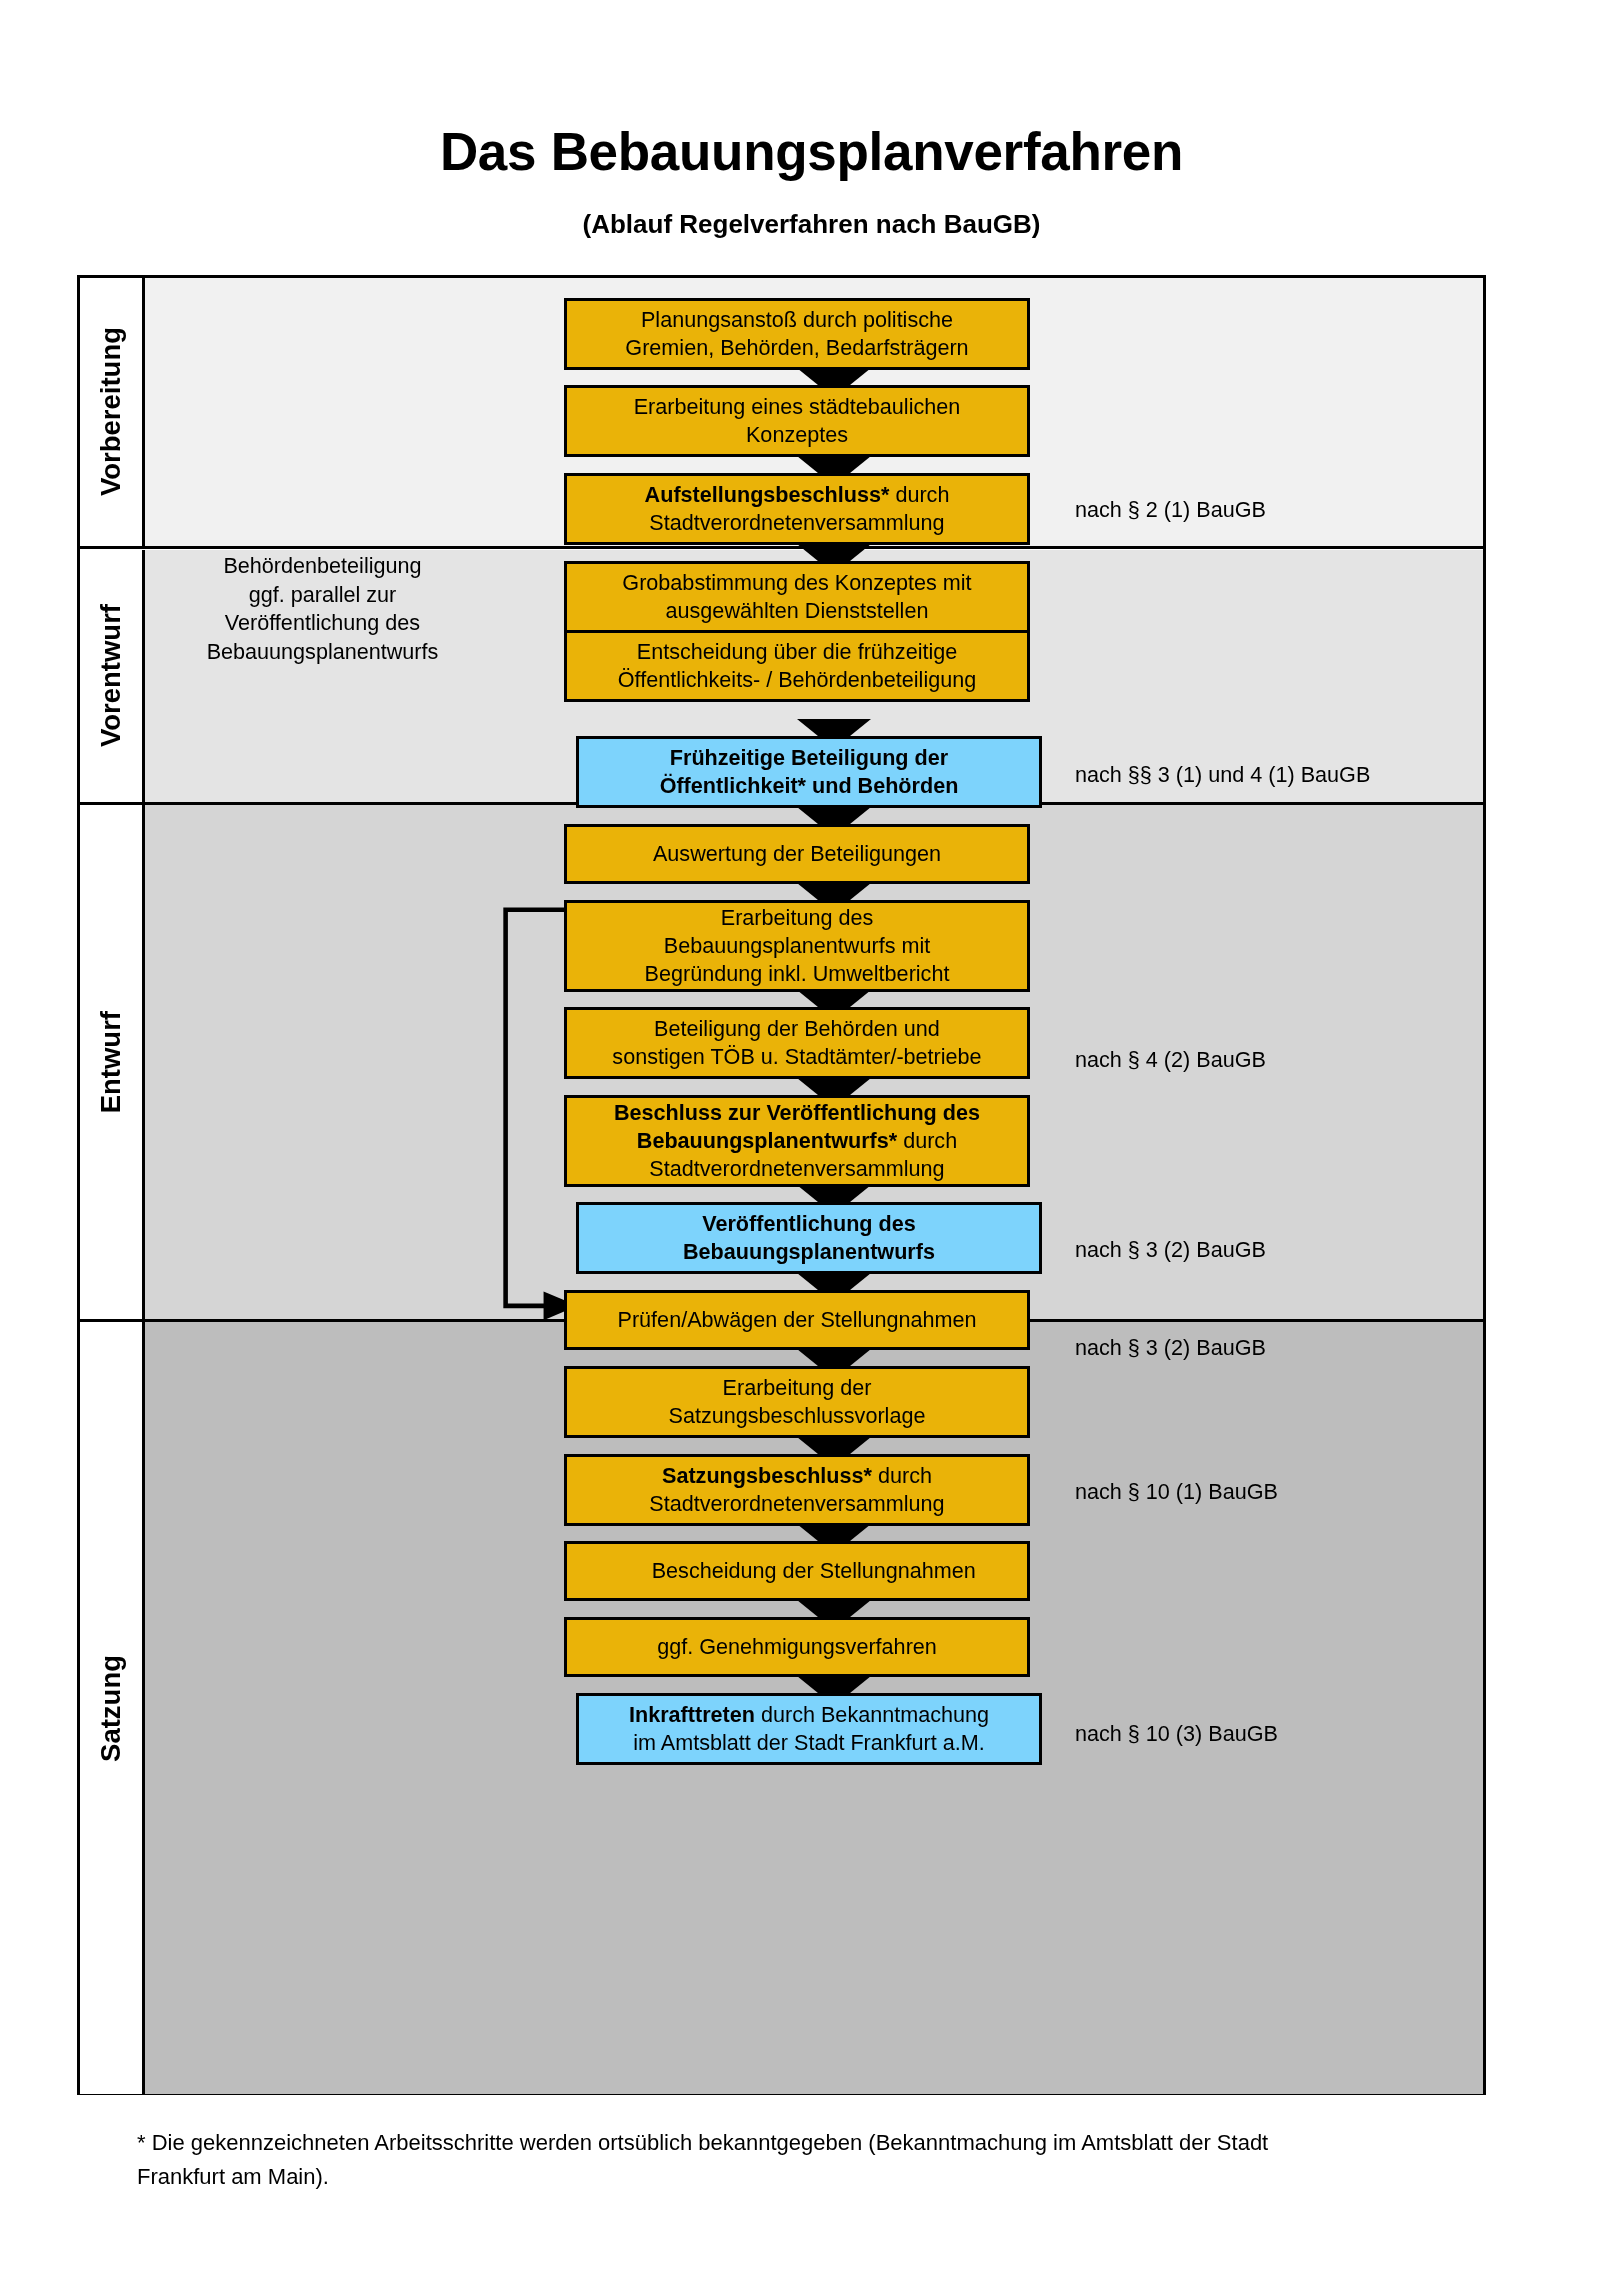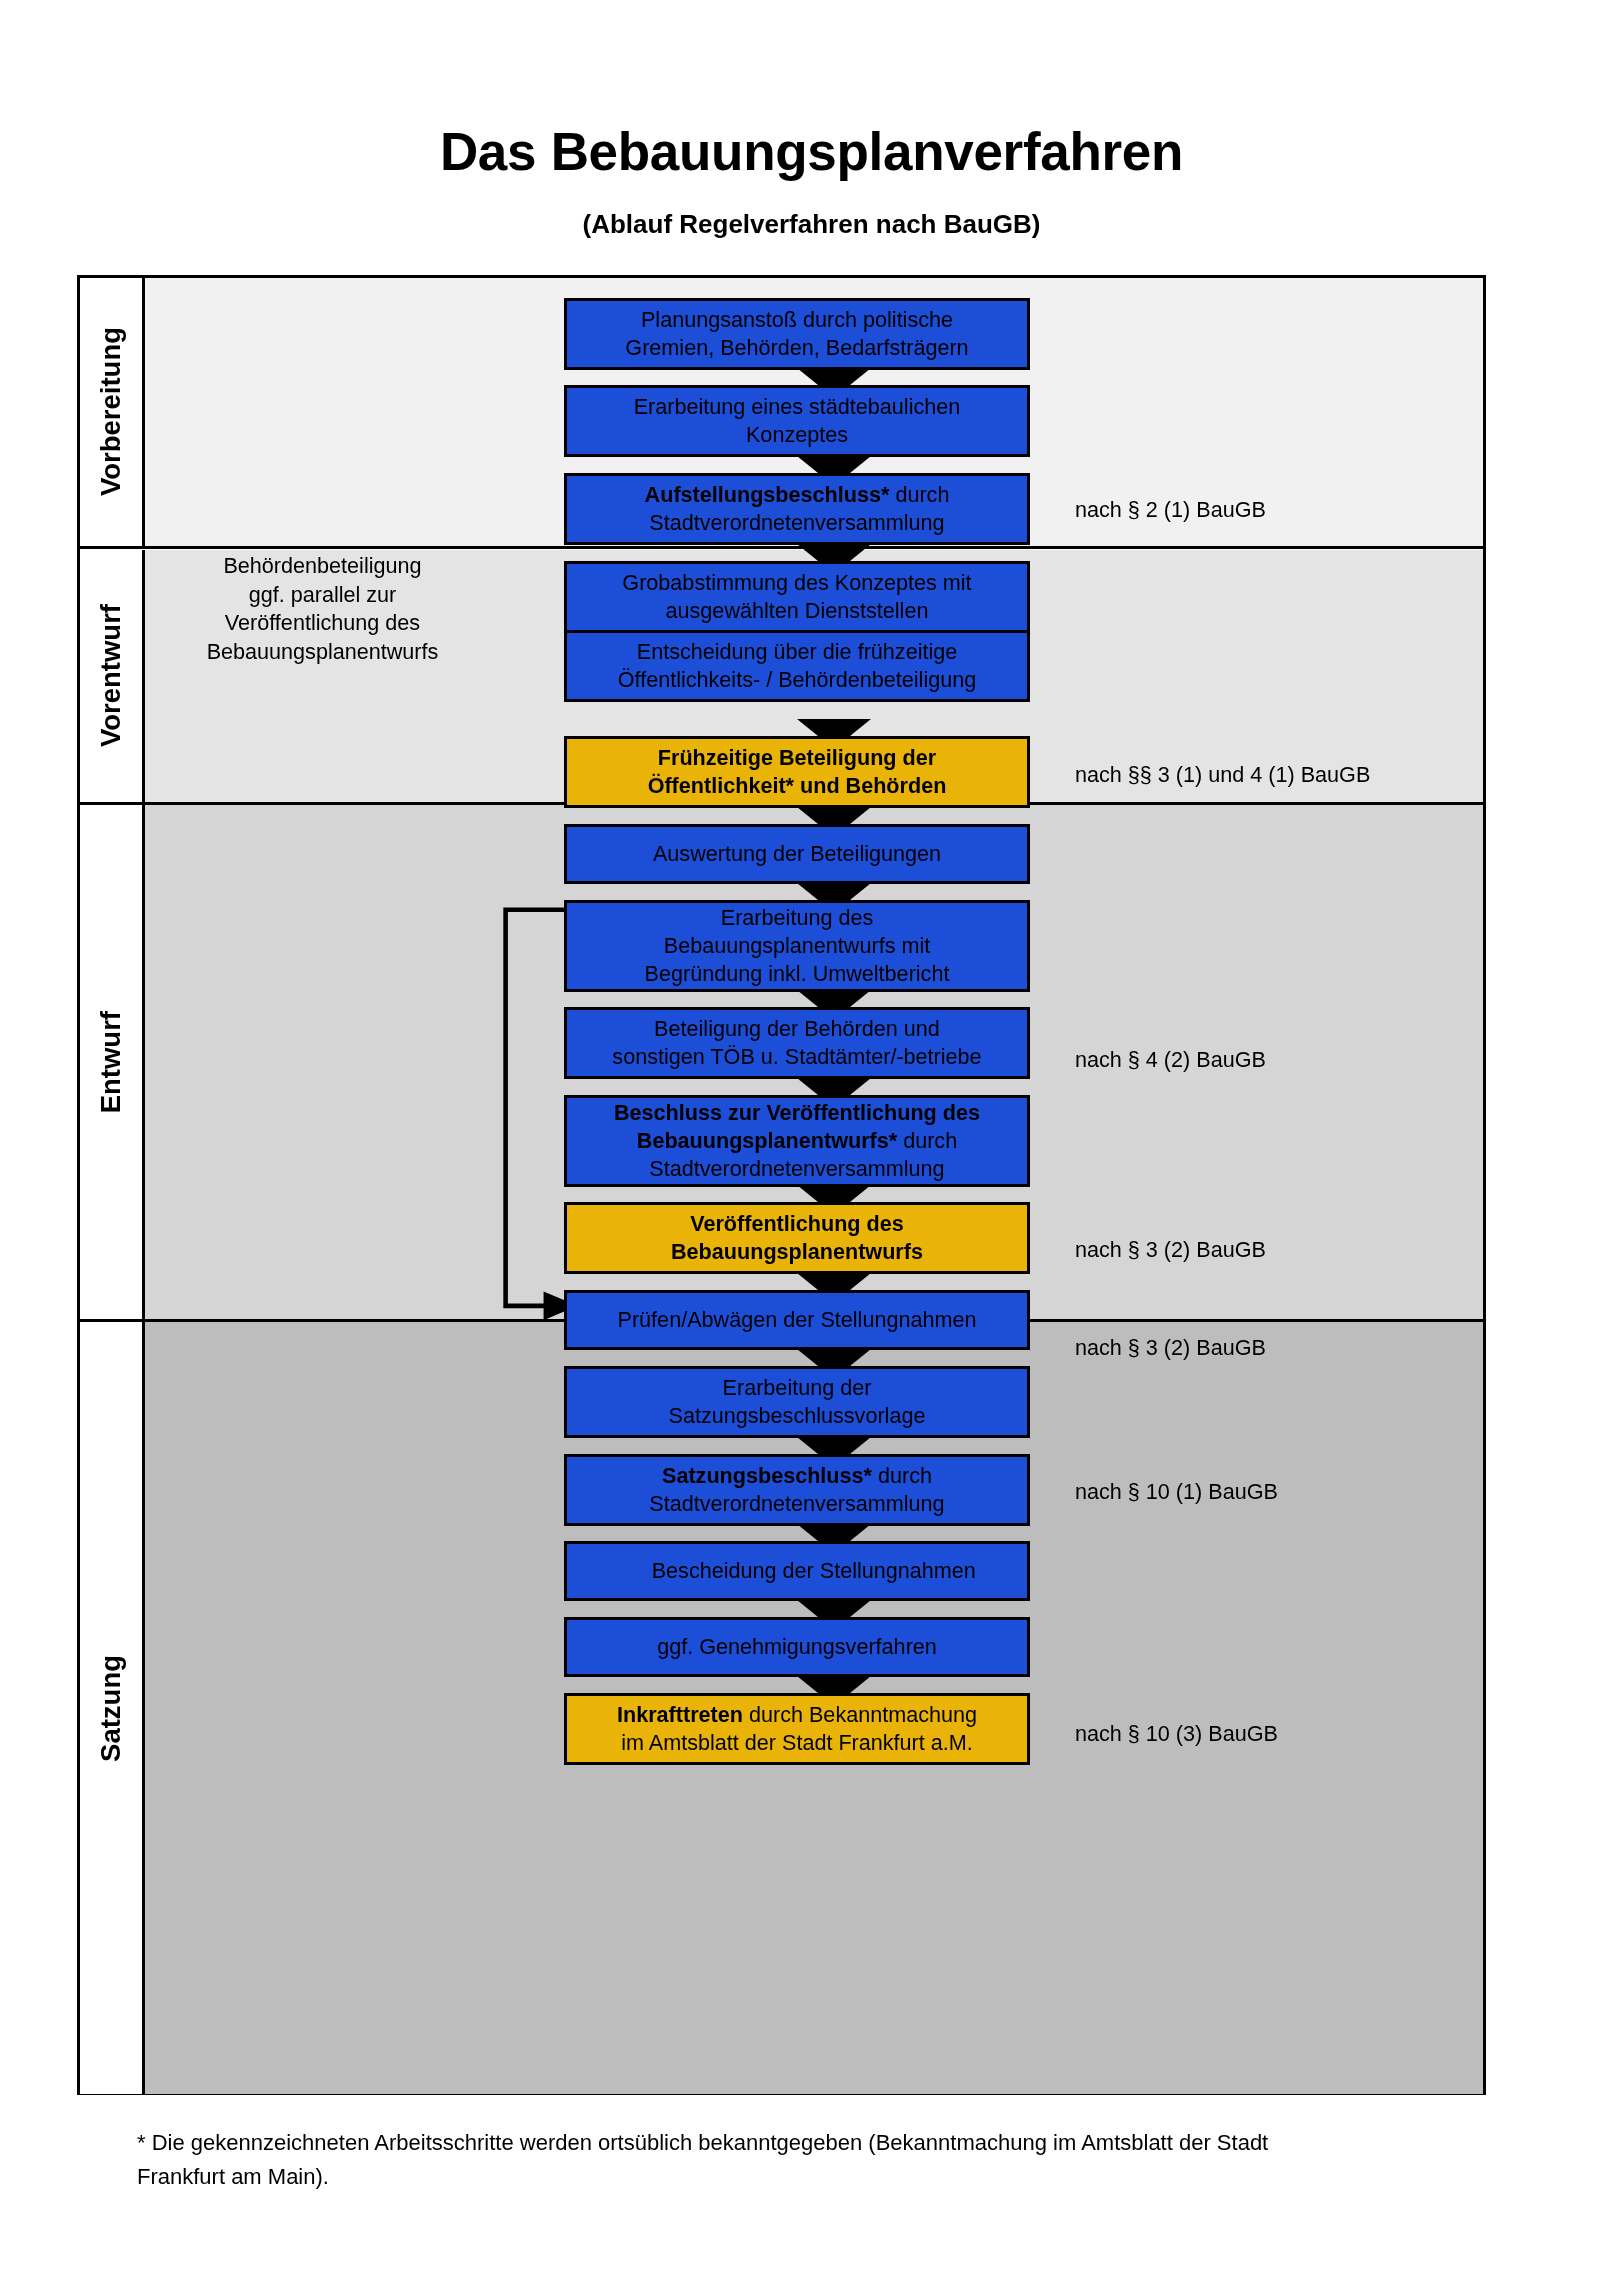--- a/index.html
+++ b/index.html
@@ -84,30 +84,30 @@
     background: #000;
   }
 
   
   .fbox {
     position: absolute;
     left: 484px;
     width: 466px;
     box-sizing: border-box;
     border: 3.3px solid #000;
-    background: #1d4ed8;
+    background: #eab308;
     display: flex;
     align-items: center;
     justify-content: center;
     text-align: center;
     font-size: 21.6px;
     line-height: 1.30;
     padding: 3.9px 6.5px;
   }
-  .fbox.blue { background: #eab308; }
+  .fbox.blue { background: #7dd3fc; margin-left: 12px; }
   .fbox .bold { font-weight: bold; }
 
   
   .arrow {
     position: absolute;
     left: 717px;
     width: 0;
     height: 0;
     border-left: 37px solid transparent;
     border-right: 37px solid transparent;

